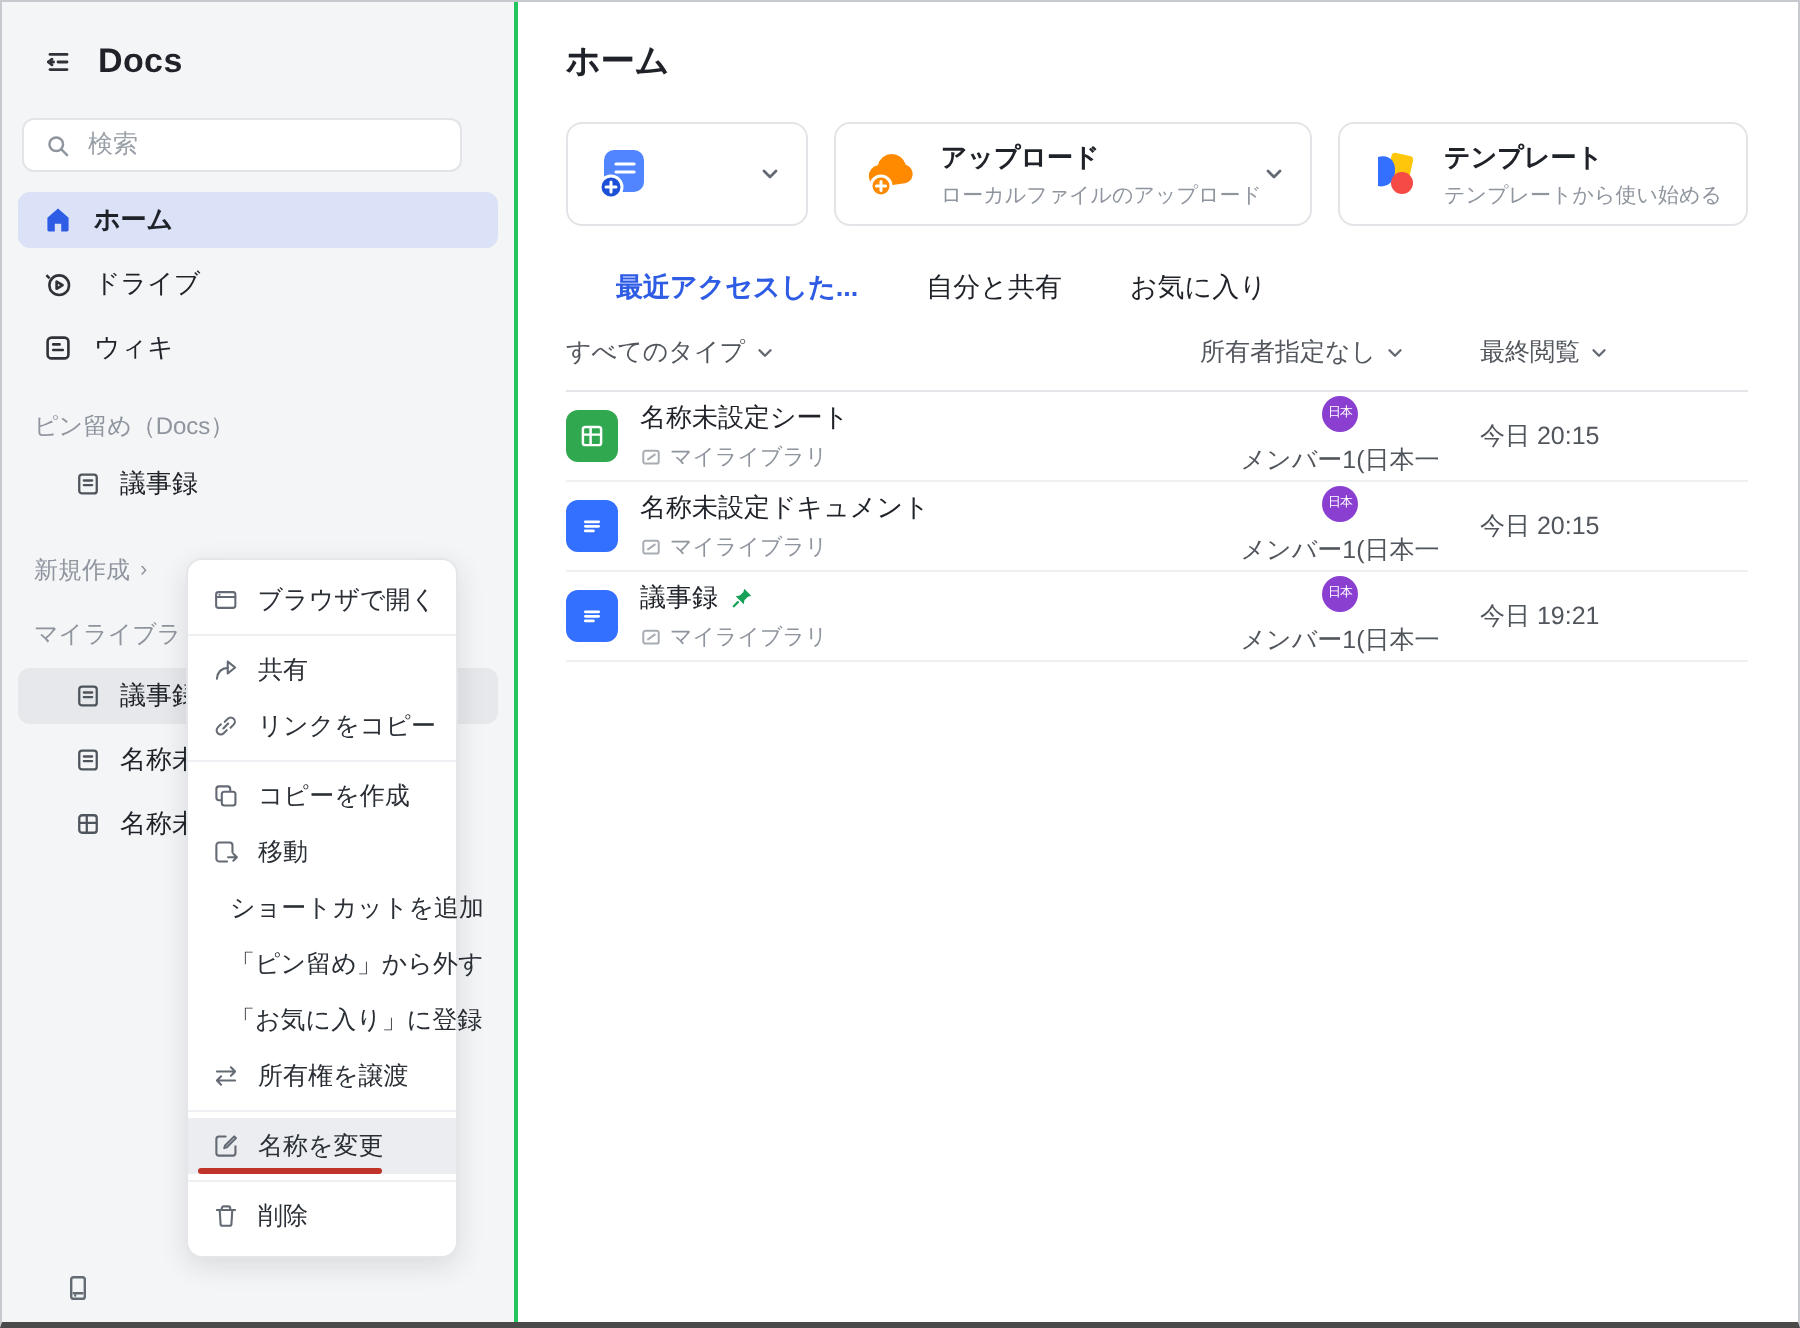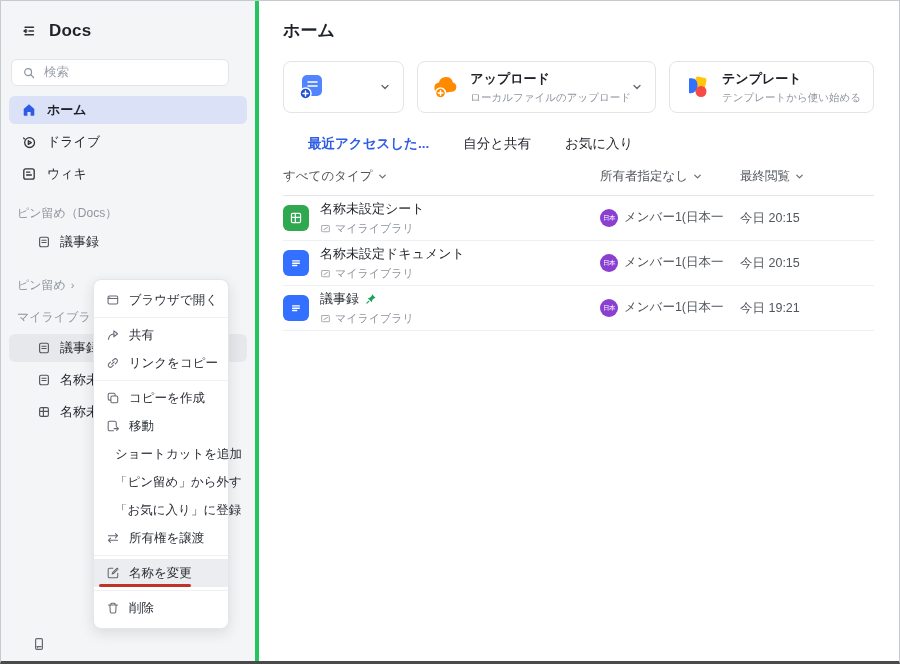--- a/index.html
+++ b/index.html
@@ -1,20 +1,20 @@
 <!DOCTYPE html>
 <html style="--accent: #2e5ce5; --doc-blue: #3370ff; --sheet-green: #2fa84f; --pin-green: #18a058; --avatar-purple: #8a3fd1; --annotation-red: #bf3329; --upload-orange: #ff8a00; --template-yellow: #ffc60a; --template-red: #f54a45;"><head>
 <meta charset="utf-8">
 <style>
   * { margin:0; padding:0; box-sizing:border-box; }
   html,body { width:900px; height:664px; font-family:"Liberation Sans","DejaVu Sans",sans-serif; background:#fff; }
   .frame { position:relative; width:900px; height:664px; border:1px solid #c6cace; border-bottom:3px solid #4a4a4a; overflow:hidden; display:flex; background:#fff; }
 
   
-  .sidebar { position:relative; width:258px; height:100%; background:#f4f5f6; border-right:4px solid #22c55e; flex:0 0 258px; padding-top:16px; }
+  .sidebar { position:relative; width:258px; height:100%; background:#f4f5f6; border-right:2px solid #22c55e; flex:0 0 258px; padding-top:16px; }
   .sb-header { display:flex; align-items:center; gap:12px; padding:0 16px 0 20px; height:28px; }
   .sb-title { font-size:17px; font-weight:bold; color:#1f2329; letter-spacing:.2px; }
   .search-box { margin:14px 26px 0 10px; height:27px; background:#fff; border:1px solid #e2e4e7; border-radius:6px; display:flex; align-items:center; gap:8px; padding:0 10px; }
   .search-ph { font-size:12.5px; color:#9aa0a8; }
   .nav { margin-top:10px; padding:0 8px; }
   .nav-item { height:28px; border-radius:6px; display:flex; align-items:center; gap:10px; padding:0 12px; font-size:13px; color:#1f2329; margin-bottom:4px; }
   .nav-item.active { background:#dbe2f7; font-weight:600; }
   .section-label { margin:0 16px; font-size:12px; color:#8f959e; height:18px; display:flex; align-items:center; gap:5px; }
   .lbl-pin-docs { margin-top:16px; }
   .lbl-pin { margin-top:20px; }
@@ -51,21 +51,21 @@
   .list-divider { height:1px; background:#e3e5e8; margin-top:10px; }
 
   .row { display:flex; align-items:center; height:45px; border-bottom:1px solid #eff0f2; }
   .row-main { flex:1; display:flex; align-items:center; gap:11px; min-width:0; }
   .file-icon { width:26px; height:26px; border-radius:6px; display:flex; align-items:center; justify-content:center; flex:0 0 26px; }
   .file-icon.doc { background:var(--doc-blue,#3370ff); }
   .file-icon.sheet { background:var(--sheet-green,#2fa84f); }
   .row-texts { min-width:0; }
   .row-title { font-size:13px; color:#1f2329; display:flex; align-items:center; gap:6px; }
   .row-loc { display:flex; align-items:center; gap:4px; margin-top:3px; font-size:11px; color:#8f959e; }
-  .owner-cell { display:flex; gap:6px; font-size:12.5px; color:#51565d; }
+  .owner-cell { display:flex; align-items:center; gap:6px; font-size:12.5px; color:#51565d;flex-direction:column; }
   .avatar { width:18px; height:18px; border-radius:50%; background:var(--avatar-purple,#8a3fd1); color:#fff; font-size:6.5px; display:flex; align-items:center; justify-content:center; flex:0 0 18px; letter-spacing:-.5px; }
   .owner-name { white-space:nowrap; overflow:hidden; }
   .time-cell { font-size:12.5px; color:#51565d; }
 
   
   .context-menu { position:absolute; left:92px; top:278px; width:136px; background:#fff; border:1px solid #e4e6ea; border-radius:8px; box-shadow:0 4px 14px rgba(31,35,41,.12); padding:6px 0; z-index:50; }
   .menu-item { position:relative; height:28px; display:flex; align-items:center; gap:9px; padding:0 10px 0 12px; font-size:12.5px; color:#2a2f36; white-space:nowrap; }
   .menu-item.highlight { background:#ebedf0; }
   .menu-divider { height:1px; background:#eef0f3; margin:3px 0; }
   .annotation-underline { position:absolute; left:5px; bottom:0; width:92px; height:3px; background:var(--annotation-red,#bf3329); border-radius:2px; }
@@ -141,21 +141,21 @@
       <span>
         <svg class="i14" viewBox="0 0 16 16" fill="none" stroke="#4e545c" stroke-width="1.3" stroke-linecap="round" stroke-linejoin="round">
           <rect x="3" y="2.6" width="10" height="10.8" rx="1.6"></rect>
             <path d="M5.6 6h4.8M5.6 8.6h4.8"></path>
         </svg>
       </span>
       <span>議事録</span>
     </div>
 
     <div class="section-label lbl-pin">
-      <span>ピン留め</span>
+      <span>新規作成</span>
       <span class="chev">›</span>
     </div>
 
     <div class="section-label lbl-lib">
       <span>マイライブラリ</span>
       <span class="lib-tools">
         <span>
           <svg class="i12" viewBox="0 0 12 12" fill="none" stroke="#646a73" stroke-width="1.2" stroke-linecap="round">
               <path d="M2.5 4h7M2.5 7.5h7"></path>
               <path d="M1.6 3.2c.8.3.8 1.3 0 1.6"></path>

